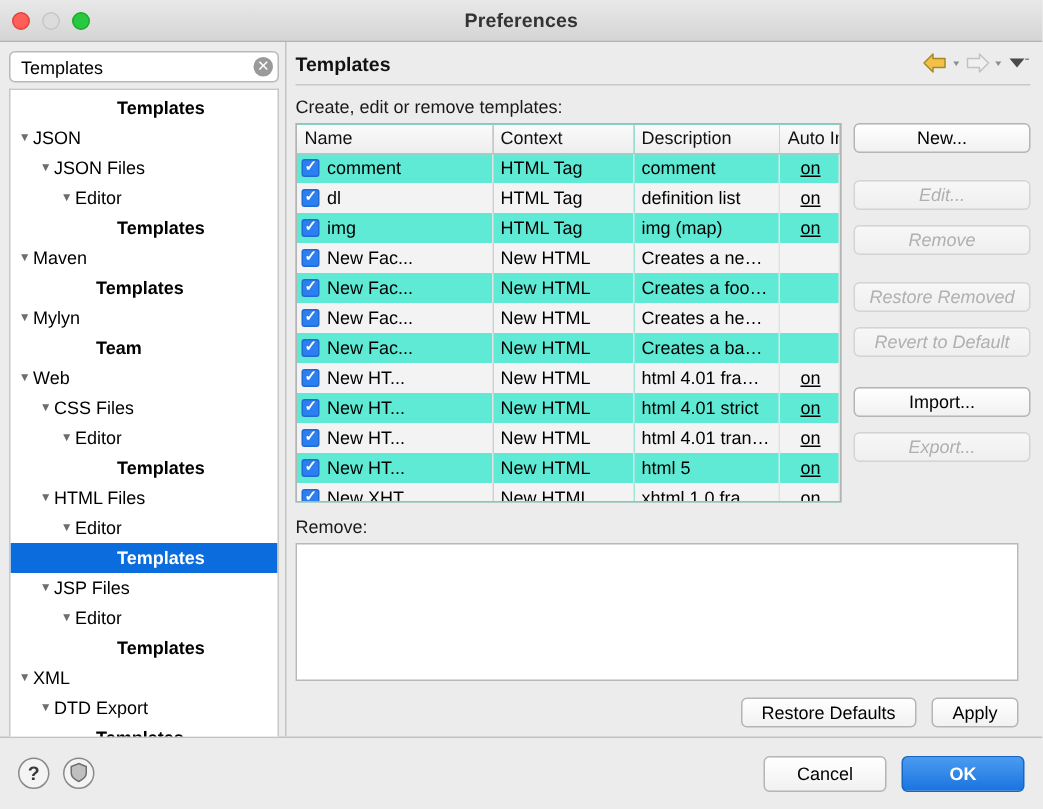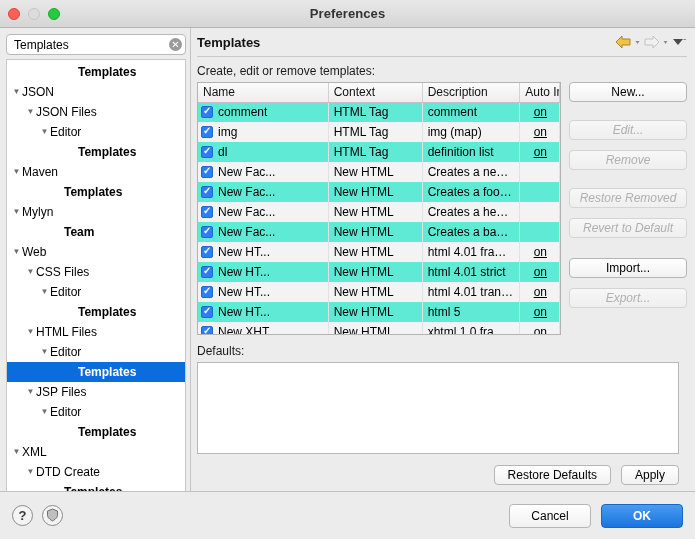--- a/index.html
+++ b/index.html
@@ -296,21 +296,21 @@
             <div class="tnode" style="padding-left: 60px;">
               <span class="arrow"></span>
               <span class="tlabel bold">Templates</span>
             </div>
             <div class="tnode" style="padding-left: 4px;">
               <span class="arrow">▼</span>
               <span class="tlabel">XML</span>
             </div>
             <div class="tnode" style="padding-left: 18px;">
               <span class="arrow">▼</span>
-              <span class="tlabel">DTD Create</span>
+              <span class="tlabel">DTD Export</span>
             </div>
             <div class="tnode" style="padding-left: 46px;">
               <span class="arrow"></span>
               <span class="tlabel bold">Templates</span>
             </div>
           </div>
       </div>
     </div>
 
     <div class="right">
@@ -368,29 +368,29 @@
               </tr>
             </thead>
             <tbody id="tbody">
                 <tr>
                   <td class="c-name"><span class="cbx"></span><span>comment</span></td>
                   <td>HTML Tag</td>
                   <td>comment</td>
                   <td class="c-auto">on</td>
                 </tr>
                 <tr>
+                  <td class="c-name"><span class="cbx"></span><span>dl</span></td>
+                  <td>HTML Tag</td>
+                  <td>definition list</td>
+                  <td class="c-auto">on</td>
+                </tr>
+                <tr>
                   <td class="c-name"><span class="cbx"></span><span>img</span></td>
                   <td>HTML Tag</td>
                   <td>img    (map)</td>
-                  <td class="c-auto">on</td>
-                </tr>
-                <tr>
-                  <td class="c-name"><span class="cbx"></span><span>dl</span></td>
-                  <td>HTML Tag</td>
-                  <td>definition list</td>
                   <td class="c-auto">on</td>
                 </tr>
                 <tr>
                   <td class="c-name"><span class="cbx"></span><span>New Fac...</span></td>
                   <td>New HTML</td>
                   <td>Creates a new Fa...</td>
                   <td class="c-auto"></td>
                 </tr>
                 <tr>
                   <td class="c-name"><span class="cbx"></span><span>New Fac...</span></td>
@@ -454,21 +454,21 @@
           <button class="btn disabled">Restore Removed</button>
           <div class="gap-s"></div>
           <button class="btn disabled">Revert to Default</button>
           <div class="gap-l"></div>
           <button class="btn">Import...</button>
           <div class="gap-s"></div>
           <button class="btn disabled">Export...</button>
         </div>
       </div>
 
-      <div class="previewlabel">Defaults:</div>
+      <div class="previewlabel">Remove:</div>
       <div class="previewbox"></div>
 
       <div class="rowbtns">
         <button class="btn">Restore Defaults</button>
         <button class="btn">Apply</button>
       </div>
     </div>
   </div>
 
   <div class="footer">

